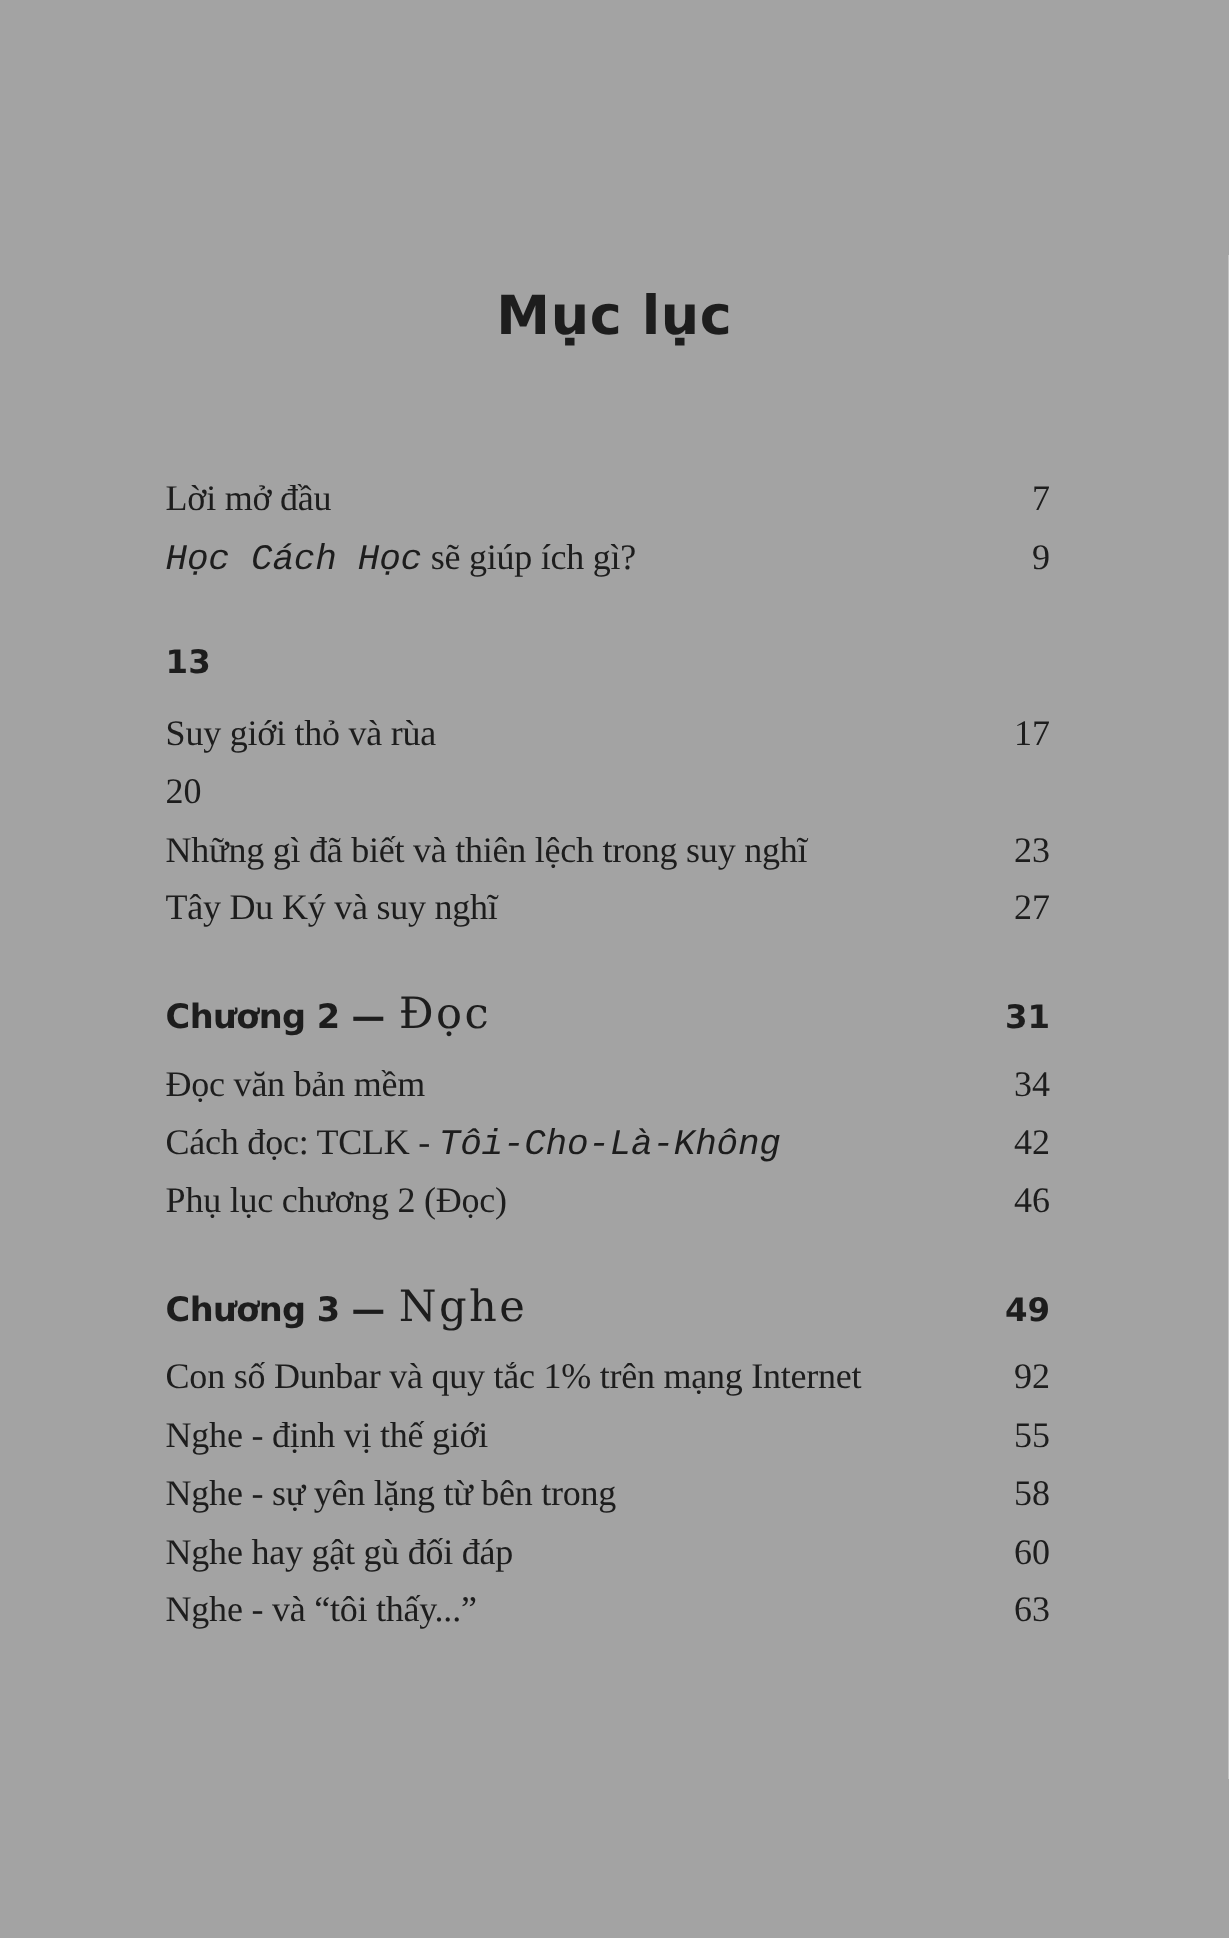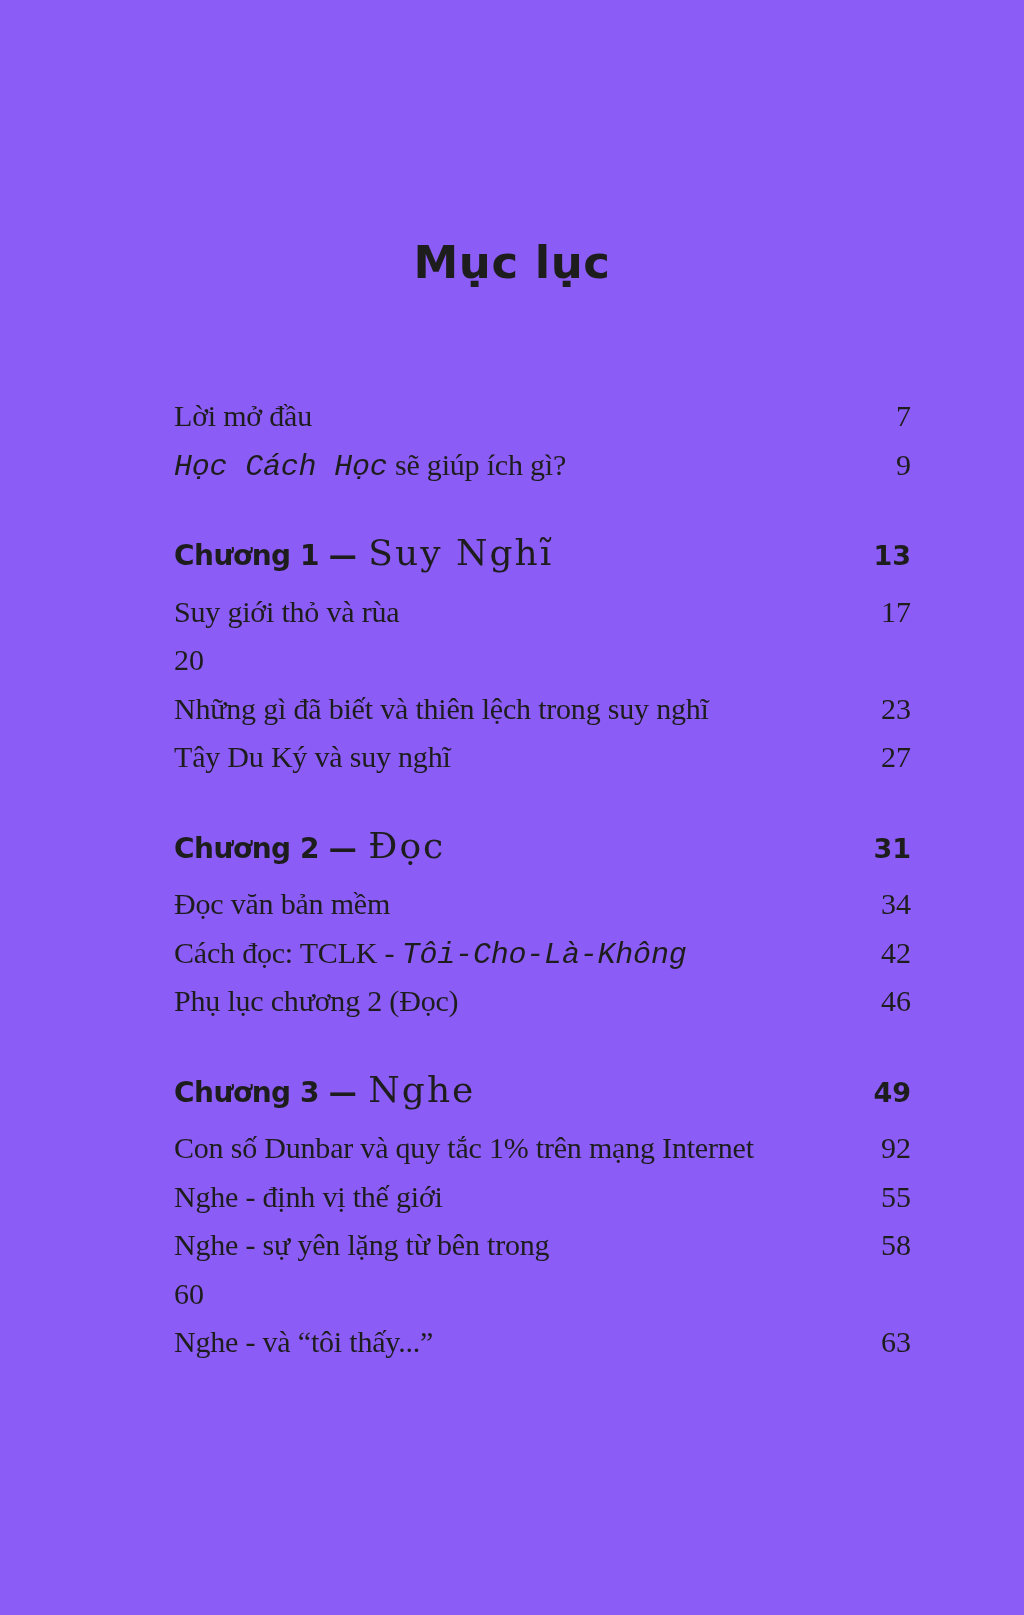--- a/index.html
+++ b/index.html
@@ -4,21 +4,21 @@
 <style>
   html, body {
     margin: 0;
     padding: 0;
     background: #ffffff;
   }
   .page {
     position: relative;
     width: 1024px;
     height: 1615px;
-    background: #8b5cf6;
+    background: #a3a3a3;
     overflow: hidden;
     font-family: "Liberation Serif", serif;
     color: #1d1d1d;
   }
   .title {
     position: absolute;
     top: 238px;
     left: 0;
     width: 100%;
     margin: 0;
@@ -28,21 +28,20 @@
     font-size: 45px;
     line-height: 1.1;
     letter-spacing: 0.5px;
     color: #1d1d1d;
   }
   .toc {
     position: absolute;
     left: 138px;
     top: 392px;
     width: 737px;
-    margin-left: 36px;
   }
   .row {
     display: flex;
     justify-content: space-between;
     align-items: baseline;
     line-height: 48.5px;
     height: 48.5px;
     white-space: nowrap;
   }
   .row.item .label {
@@ -90,21 +89,20 @@
   <div class="toc" id="toc-list">
       <div class="row item">
         <span class="label"><span>Lời mở đầu</span></span>
         <span class="pgnum">7</span>
       </div>
       <div class="row item">
         <span class="label"><span class="it">Học Cách Học</span><span> sẽ giúp ích gì?</span></span>
         <span class="pgnum">9</span>
       </div>
       <div class="row chapter">
-        <span class="label"><span class="ch-label">Chương 1</span><span class="ch-dash">—</span><span class="ch-name">Suy Nghĩ</span></span>
         <span class="pgnum">13</span>
       </div>
       <div class="row item">
         <span class="label"><span>Suy giới thỏ và rùa</span></span>
         <span class="pgnum">17</span>
       </div>
       <div class="row item">
         <span class="pgnum">20</span>
       </div>
       <div class="row item">
@@ -141,20 +139,21 @@
       </div>
       <div class="row item">
         <span class="label"><span>Nghe - định vị thế giới</span></span>
         <span class="pgnum">55</span>
       </div>
       <div class="row item">
         <span class="label"><span>Nghe - sự yên lặng từ bên trong</span></span>
         <span class="pgnum">58</span>
       </div>
       <div class="row item">
+        <span class="label"><span>Nghe hay gật gù đối đáp</span></span>
         <span class="pgnum">60</span>
       </div>
       <div class="row item">
         <span class="label"><span>Nghe - và “tôi thấy...”</span></span>
         <span class="pgnum">63</span>
       </div>
     </div>
 </div>
 
 </body></html>

